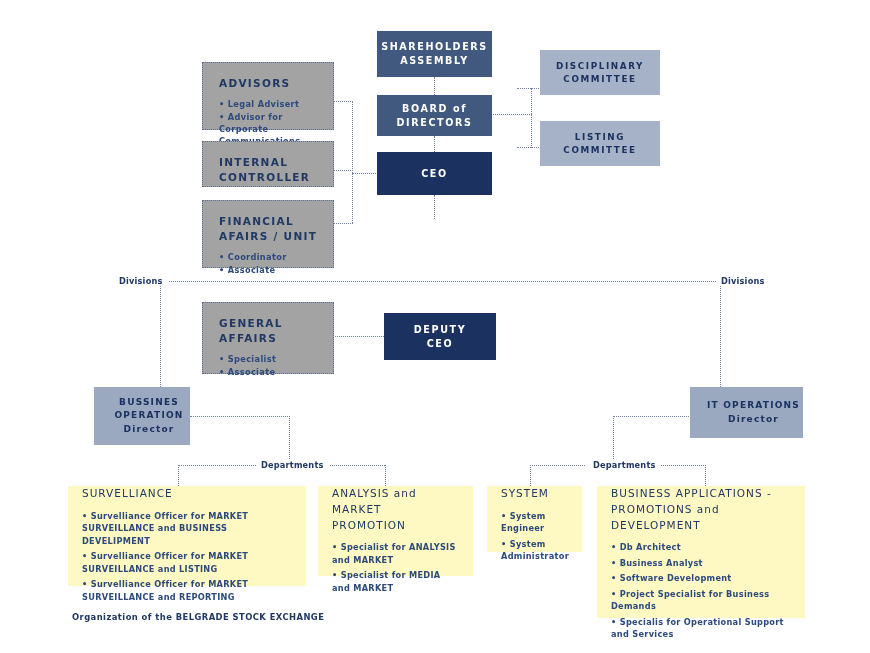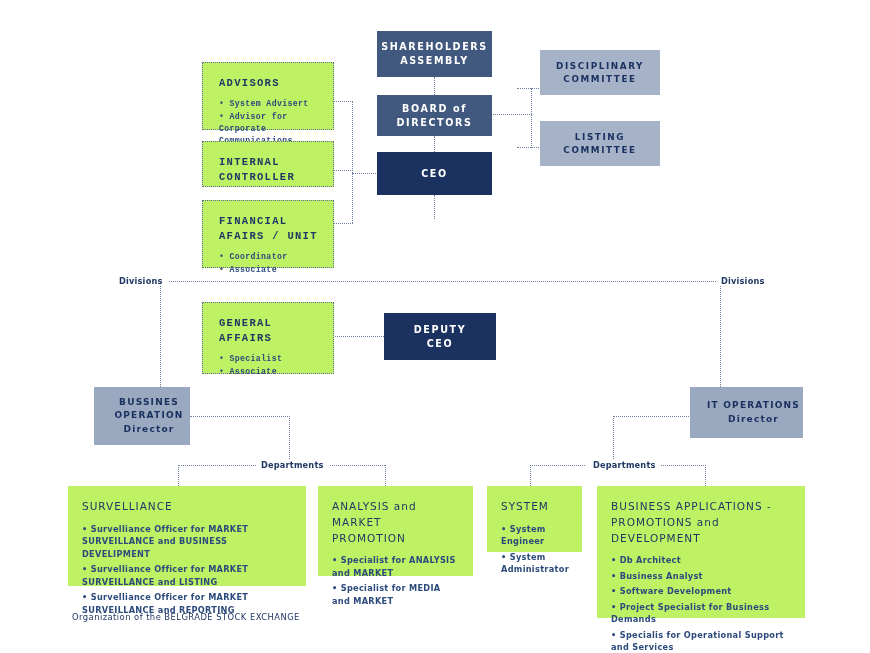--- a/index.html
+++ b/index.html
@@ -20,53 +20,52 @@
   }
   .solid .ln{display:block;}
 
   .mid-blue{background:#42597f;color:#ffffff;}
   .navy{background:#1b3260;color:#ffffff;}
   .committee{background:#a6b2c8;color:#1b3260;}
   .director{background:#9aa8c0;color:#1b3260;padding-left:14px;}
 
   
   .dotbox{
-    border:1px dotted #5a6e92;background:#bef264;color:#1f3864;
+    border:1px dotted #5a6e92;background:#a3a3a3;color:#1f3864;
     padding:13px 14px 10px 16px;
-    font-family:Liberation Mono, monospace;
   }
   .dotbox .hd{
     font-size:10.5px;font-weight:bold;letter-spacing:1.3px;line-height:1.45;
     color:#1f3864;margin-bottom:7px;
   }
   .dotbox .li{
     font-size:8.2px;font-weight:bold;letter-spacing:.35px;line-height:1.5;
     color:#2c4a7c;
   }
 
   
   .dept{
-    background:#bef264;color:#1f3864;padding:13px 14px 12px 14px;
+    background:#fef9c3;color:#1f3864;padding:0 14px 12px 14px;
   }
   .dept .hd{
     font-size:10.5px;letter-spacing:1.0px;line-height:1.5;color:#1f3864;
     margin-bottom:8px;
   }
   .dept .li{
     font-size:8.2px;font-weight:bold;letter-spacing:.3px;line-height:1.52;
     color:#2c4a7c;margin-top:3px;
   }
 
   
   .rail-label{
     position:absolute;font-size:8.2px;font-weight:bold;color:#1f3864;
     letter-spacing:.2px;background:#ffffff;padding:0 5px;white-space:nowrap;
   }
   .caption{
-    position:absolute;font-size:8.4px;font-weight:normal;color:#1f3864;
+    position:absolute;font-size:8.4px;font-weight:bold;color:#1f3864;
     letter-spacing:.45px;white-space:nowrap;
   }
 
   
   .h-dot{position:absolute;height:0;border-top:1px dotted #6f80a4;}
   .v-dot{position:absolute;width:0;border-left:1px dotted #6f80a4;}
 </style>
 </head>
 <body>
 
@@ -133,21 +132,21 @@
     <span class="ln">COMMITTEE</span>
   </div>
 
   <div class="box solid committee" style="left:540px;top:121px;width:120px;height:45px;font-size:8.8px;font-weight:bold;">
     <span class="ln">LISTING</span>
     <span class="ln">COMMITTEE</span>
   </div>
 
   <div class="box dotbox" style="left:202px;top:62px;width:132px;height:68px;">
     <div class="hd">ADVISORS</div>
-    <div class="li">• <span>System Advisert</span></div>
+    <div class="li">• <span>Legal Advisert</span></div>
     <div class="li">• <span>Advisor for Corporate Communications</span></div>
   </div>
 
   <div class="box dotbox" style="left:202px;top:141px;width:132px;height:46px;">
     <div class="hd">
       <span>INTERNAL</span><br>
       <span>CONTROLLER</span>
     </div>
   </div>
 

